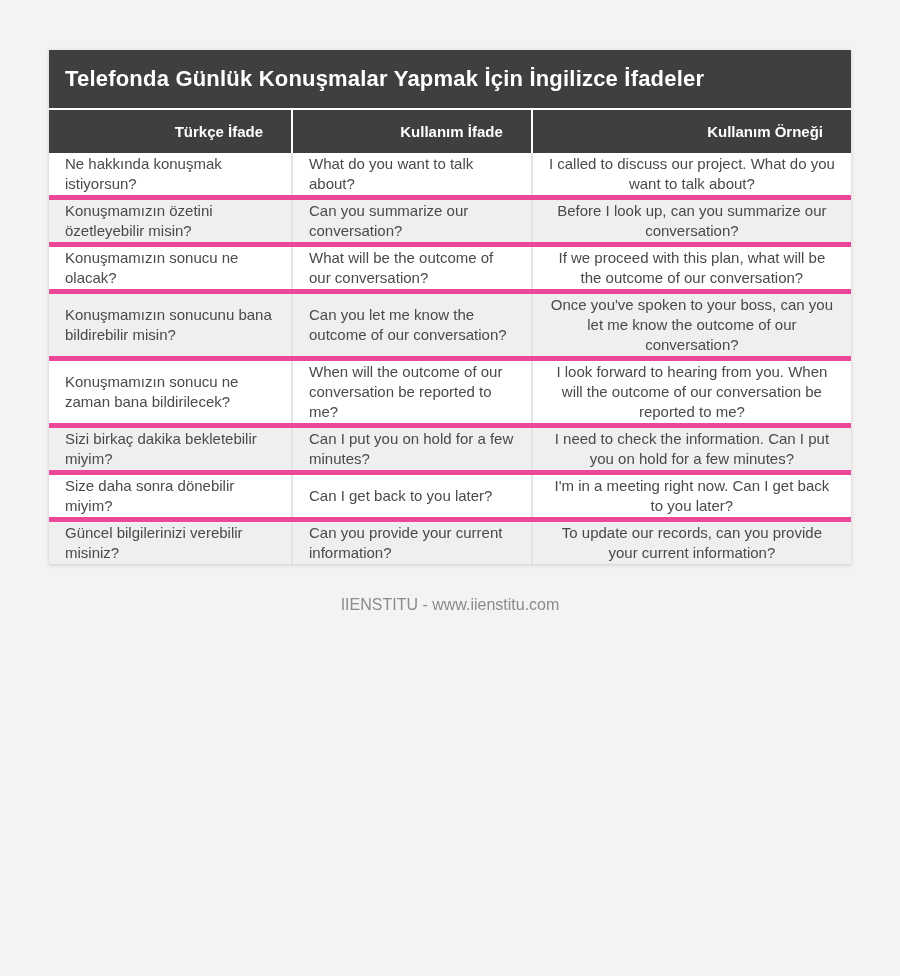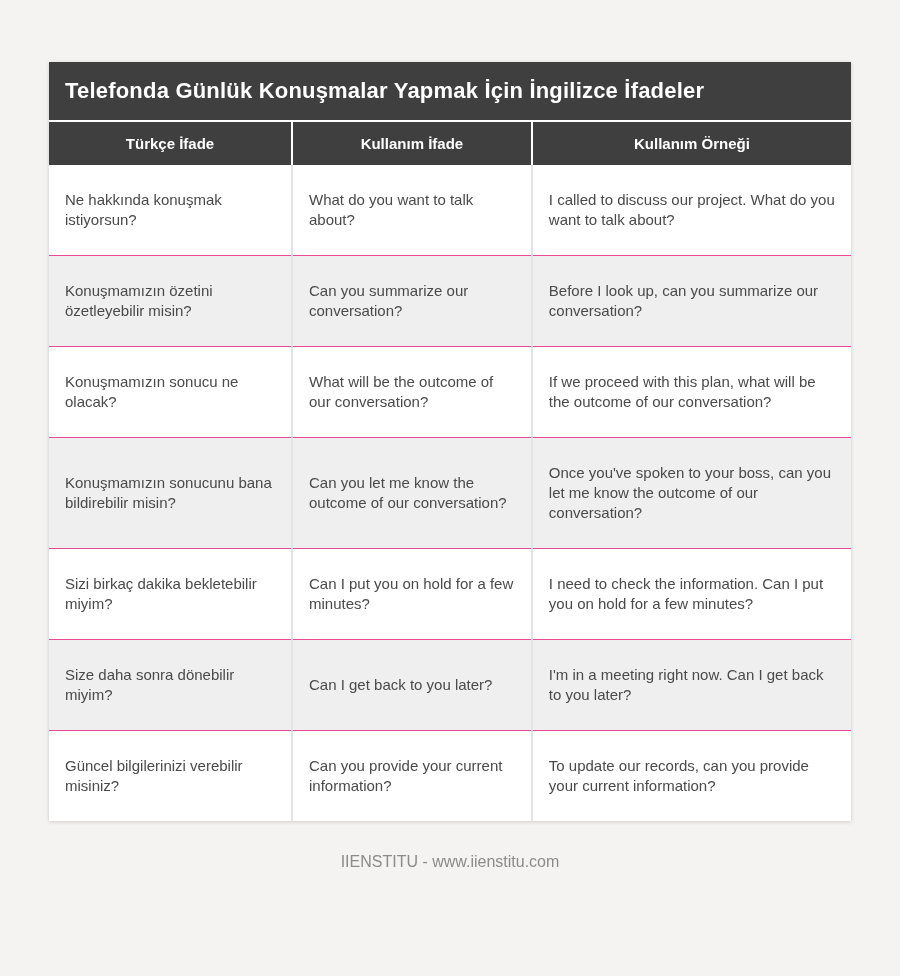--- a/index.html
+++ b/index.html
@@ -20,21 +20,21 @@
     font-family:"Liberation Sans","DejaVu Sans",sans-serif;
     -webkit-font-smoothing:antialiased;
   }
   .page{
     width:900px;
     min-height:976px;
     padding-top:50px;
   }
   .card{
     width:802px;
-    margin:12px auto;
+    margin:0 auto;
     background:#ffffff;
     box-shadow:0 1px 4px rgba(0,0,0,0.16);
   }
   .card-title{
     background:var(--header-bg);
     color:var(--header-text);
     font-size:22px;
     font-weight:bold;
     line-height:28px;
     padding:15px 16px;
@@ -47,38 +47,38 @@
     table-layout:fixed;
   }
   table.phrases col.c1{width:30.3%;}
   table.phrases col.c2{width:29.9%;}
   table.phrases col.c3{width:39.8%;}
   thead th{
     background:var(--header-bg);
     color:var(--header-text);
     font-size:15px;
     font-weight:bold;
-    text-align:center;
-    padding:13px 12px;
+    text-align:right;
+    padding:13px 28px;
     border-right:2px solid #ffffff;
   }
   thead th:last-child{border-right:none;}
   tbody td{
     font-size:15px;
     color:var(--cell-text);
     line-height:20px;
-    padding:25px 16px;
+    padding:1px 16px;
     vertical-align:middle;
     border-right:2px solid var(--divider);
     word-wrap:break-word;
   }
-  tbody td:last-child{border-right:none;}
+  tbody td:last-child{border-right:none;text-align:center;}
   tbody tr{background:#ffffff;}
   tbody tr:nth-child(even){background:var(--stripe-bg);}
-  tbody tr + tr td{border-top:1px solid #ec4899;}
+  tbody tr + tr td{border-top:5px solid #ec4899;}
   .footer{
     margin-top:32px;
     text-align:center;
     color:var(--footer-text);
     font-size:16px;
   }
 </style>
 </head>
 <body>
 
@@ -116,20 +116,25 @@
     <td>What will be the outcome of our conversation?</td>
     <td>If we proceed with this plan, what will be the outcome of our conversation?</td>
   </tr>
 
   <tr>
     <td>Konuşmamızın sonucunu bana bildirebilir misin?</td>
     <td>Can you let me know the outcome of our conversation?</td>
     <td>Once you've spoken to your boss, can you let me know the outcome of our conversation?</td>
   </tr>
 
+  <tr>
+    <td>Konuşmamızın sonucu ne zaman bana bildirilecek?</td>
+    <td>When will the outcome of our conversation be reported to me?</td>
+    <td>I look forward to hearing from you. When will the outcome of our conversation be reported to me?</td>
+  </tr>
 
   <tr>
     <td>Sizi birkaç dakika bekletebilir miyim?</td>
     <td>Can I put you on hold for a few minutes?</td>
     <td>I need to check the information. Can I put you on hold for a few minutes?</td>
   </tr>
 
   <tr>
     <td>Size daha sonra dönebilir miyim?</td>
     <td>Can I get back to you later?</td>

